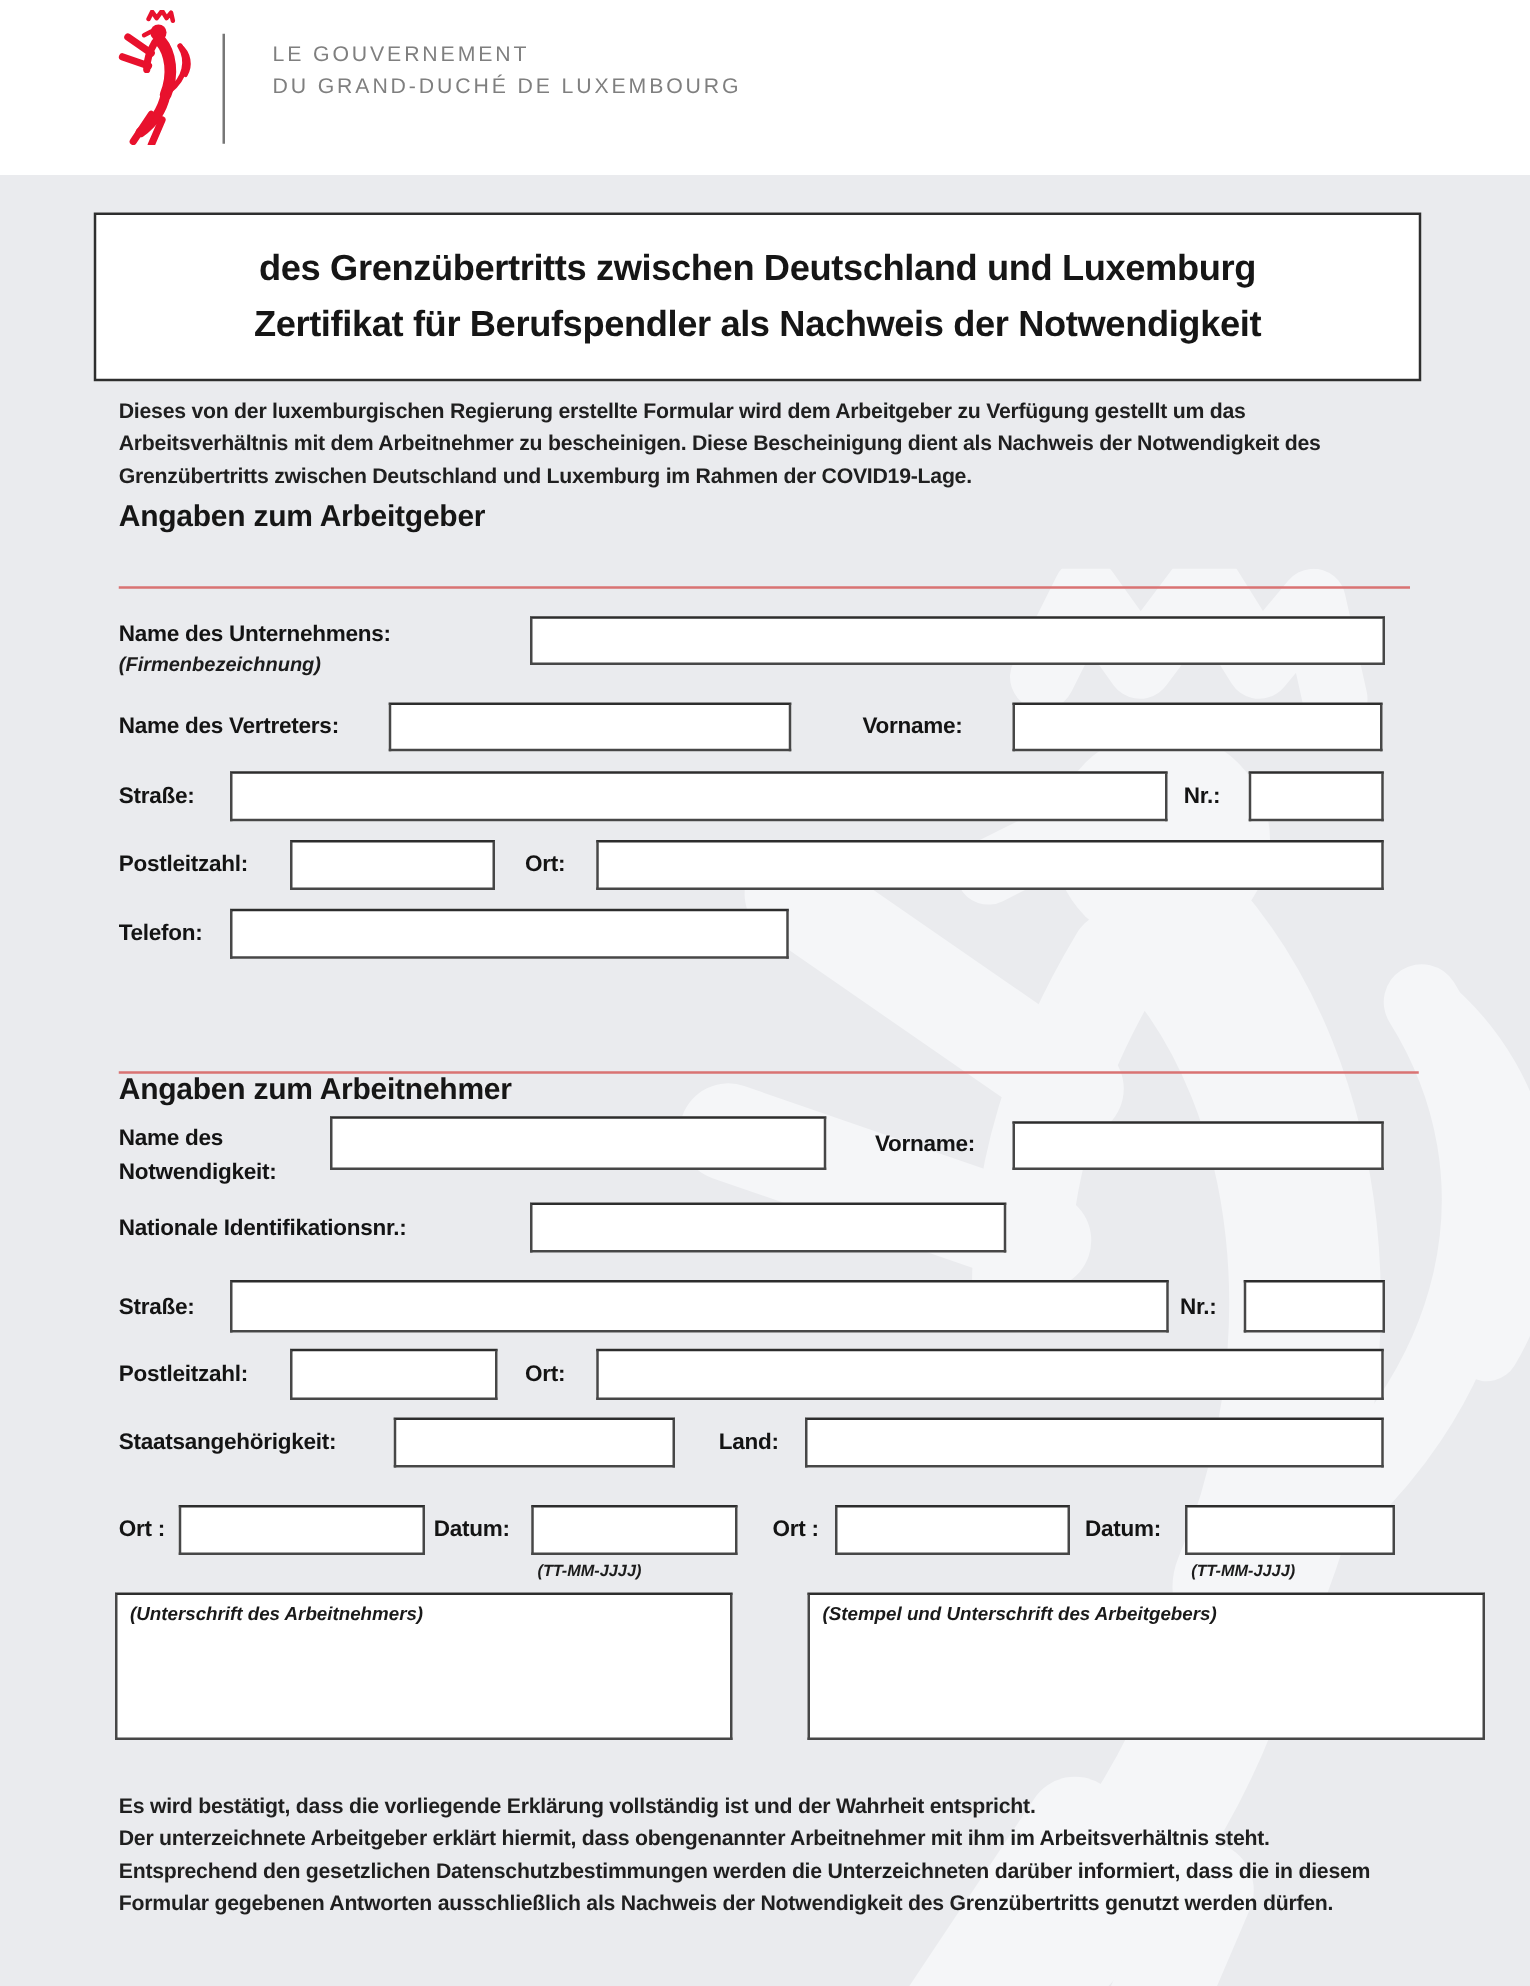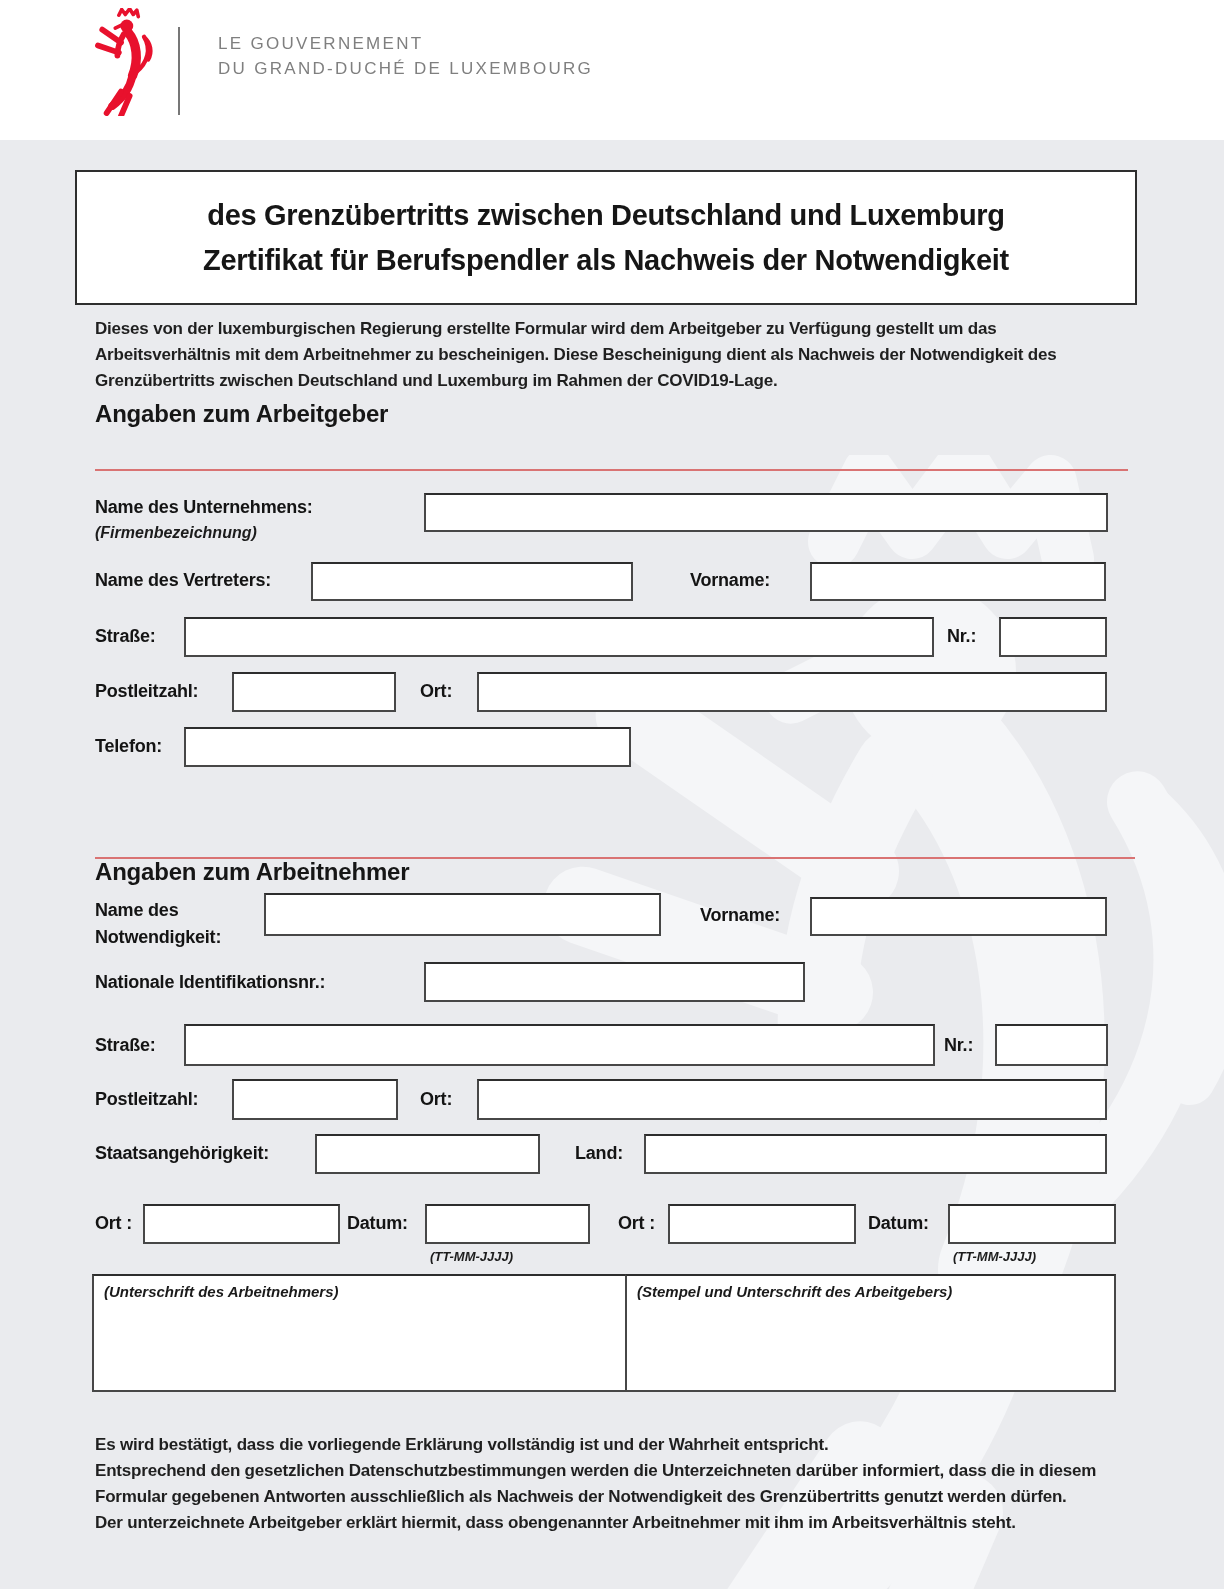--- a/index.html
+++ b/index.html
@@ -65,22 +65,22 @@
   
   .l-ortA{left:95px;top:1213px;}     .i-ortA{left:143px;top:1204px;width:197px;height:40px;}
   .l-datumA{left:347px;top:1213px;}  .i-datumA{left:425px;top:1204px;width:165px;height:40px;}
   .hintA{left:430px;top:1249px;font-size:13px;font-weight:700;}
   .l-ortB{left:618px;top:1213px;}    .i-ortB{left:668px;top:1204px;width:188px;height:40px;}
   .l-datumB{left:868px;top:1213px;}  .i-datumB{left:948px;top:1204px;width:168px;height:40px;}
   .hintB{left:953px;top:1249px;font-size:13px;font-weight:700;}
   
   .sig-box{position:absolute;top:1274px;height:118px;box-sizing:border-box;background:#ffffff;
            border:2px solid #474747;border-top-color:#2d2d2d;}
-  .sig-left{left:92px;width:535px;}
-  .sig-right{left:625px;width:491px;}
+  .sig-left{left:92px;width:494px;}
+  .sig-right{left:646px;width:542px;}
   .sig-label{display:block;padding:7px 10px;font-size:15px;font-weight:700;font-style:italic;color:#1a1a1a;}
   
   .declaration{position:absolute;left:95px;top:1432px;width:1008px;
                font-size:17px;font-weight:700;line-height:26px;color:#1f1f1f;letter-spacing:-0.2px;}
 </style>
 </head>
 <body>
 
 <div class="page">
 
@@ -197,17 +197,17 @@
 
   <div class="sig-box sig-left">
     <span class="sig-label">(Unterschrift des Arbeitnehmers)</span>
   </div>
   <div class="sig-box sig-right">
     <span class="sig-label">(Stempel und Unterschrift des Arbeitgebers)</span>
   </div>
 
   <div class="declaration">
     <div>Es wird bestätigt, dass die vorliegende Erklärung vollständig ist und der Wahrheit entspricht.</div>
+    <div>Der unterzeichnete Arbeitgeber erklärt hiermit, dass obengenannter Arbeitnehmer mit ihm im Arbeitsverhältnis steht.</div>
     <div>Entsprechend den gesetzlichen Datenschutzbestimmungen werden die Unterzeichneten darüber informiert, dass die in diesem Formular gegebenen Antworten ausschließlich als Nachweis der Notwendigkeit des Grenzübertritts genutzt werden dürfen.</div>
-    <div>Der unterzeichnete Arbeitgeber erklärt hiermit, dass obengenannter Arbeitnehmer mit ihm im Arbeitsverhältnis steht.</div>
   </div>
 
 </div>
 
 </body></html>

